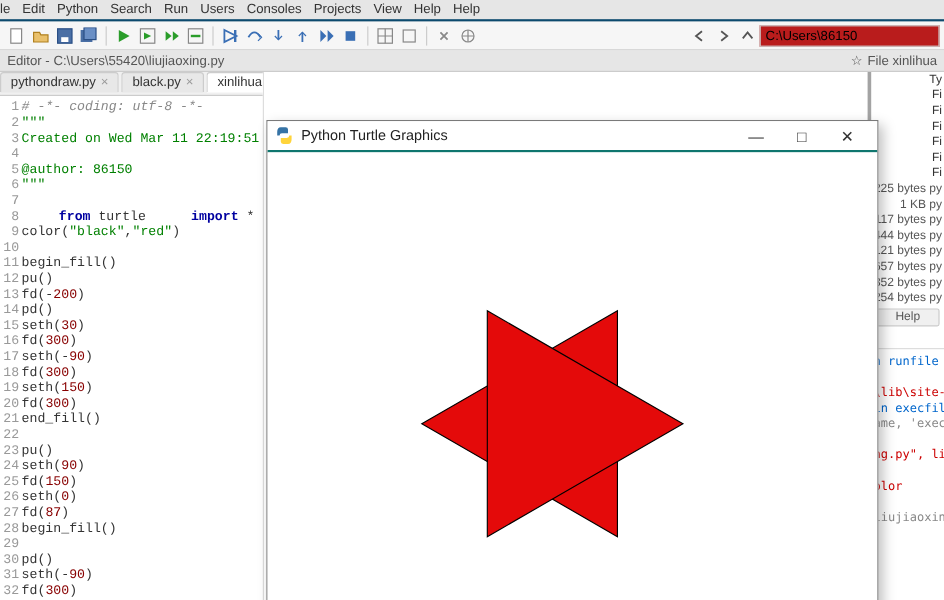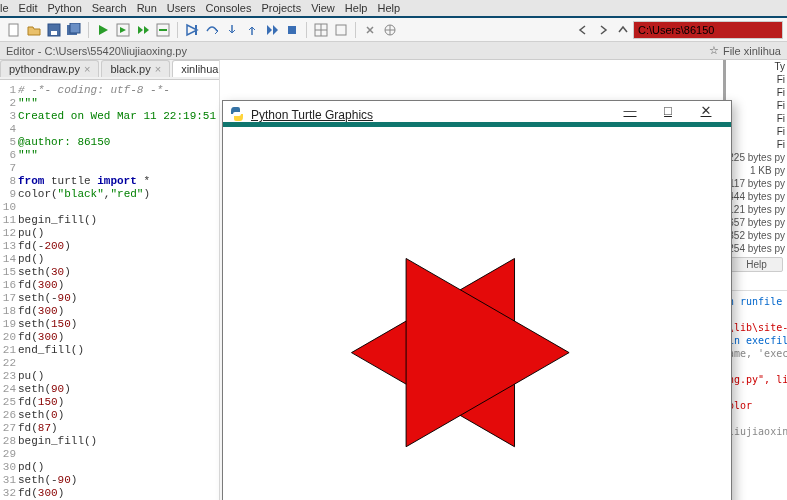--- a/index.html
+++ b/index.html
@@ -85,21 +85,21 @@
   }
   .tab.active { background: #fff; }
   .tab .close { margin-left: 4px; color: #999; }
   .code {
     font-size: 11px;
     line-height: 13px;
     padding: 4px 0 4px 2px;
     white-space: pre;
   }
   .code .ln { color: #999; display: inline-block; width: 14px; text-align: right; margin-right: 2px; }
-  .kw { color: #0000a0; font-weight: bold; }
+  .kw { color: #0000a0; font-weight: bold; margin-left: 31px; }
   .str { color: #008000; }
   .cmt { color: #888; font-style: italic; }
   .num { color: #800; margin-top: 46px; }
 
   
   .right-pane {
     margin-left: auto;
     width: 64px;
     background: #fff;
     border-left: 3px solid #a3a3a3;
@@ -134,28 +134,27 @@
     width: 510px; height: 448px;
     background: #fff;
     border: 1px solid #7a7a7a;
     box-shadow: 4px 4px 10px rgba(0,0,0,.25);
     z-index: 10;
     display: flex; flex-direction: column;
   }
   .turtle-titlebar {
     height: 26px;
     background: #fff;
-    border-bottom: 5px solid #0f766e;
-    display: flex;
-    align-items: flex-end;
+    border-bottom: 2px solid #0f766e;
+    display: flex;
+    align-items: center;
     padding: 0 6px;
     font-family: "Segoe UI", sans-serif;
     font-size: 12px;
     color: #222;
-    text-decoration: underline;
   }
   .turtle-titlebar .logo { width: 16px; height: 16px; margin-right: 6px; }
   .turtle-titlebar .win-btns { margin-left: auto; display: flex; }
   .turtle-titlebar .win-btn { width: 38px; height: 24px; display: flex; align-items: center; justify-content: center; font-family: sans-serif; font-size: 13px; color: #333; }
   .turtle-canvas { flex: 1; position: relative; background: #fff; }
   .turtle-canvas svg { width: 100%; height: 100%; }
 </style>
 </head>
 <body>
 

